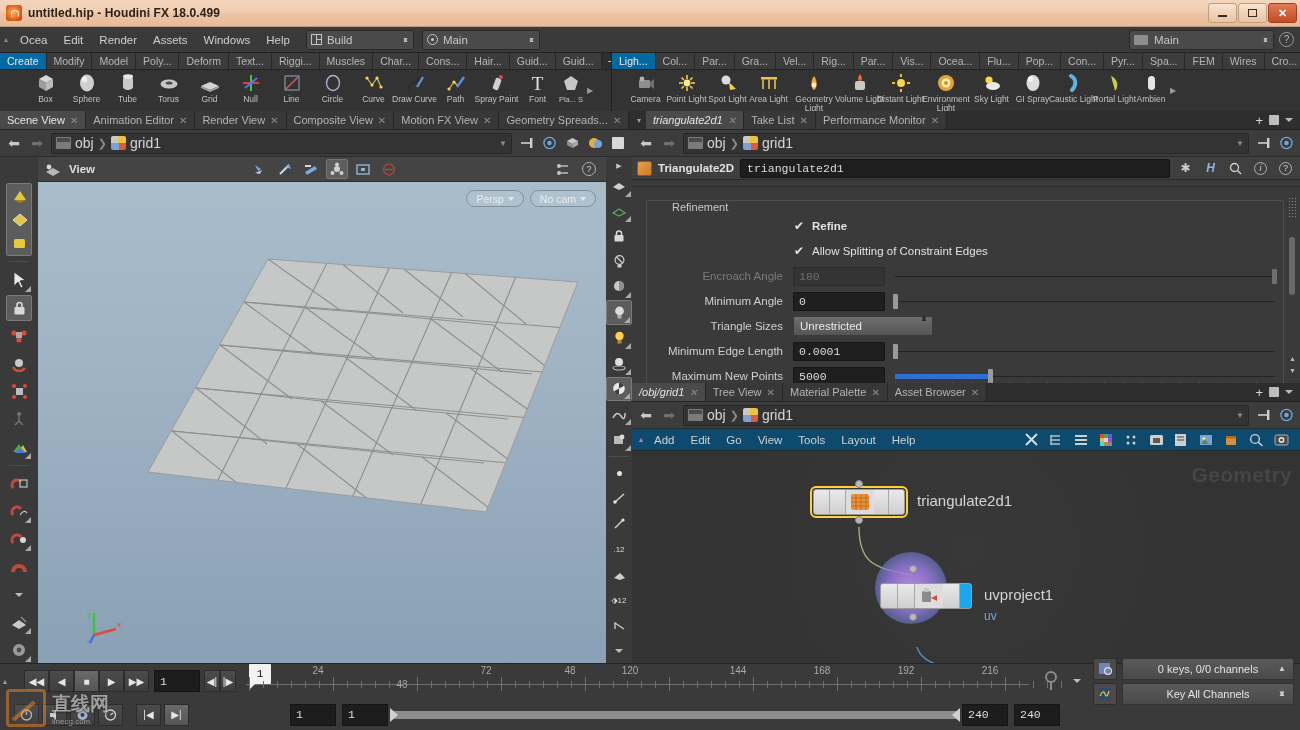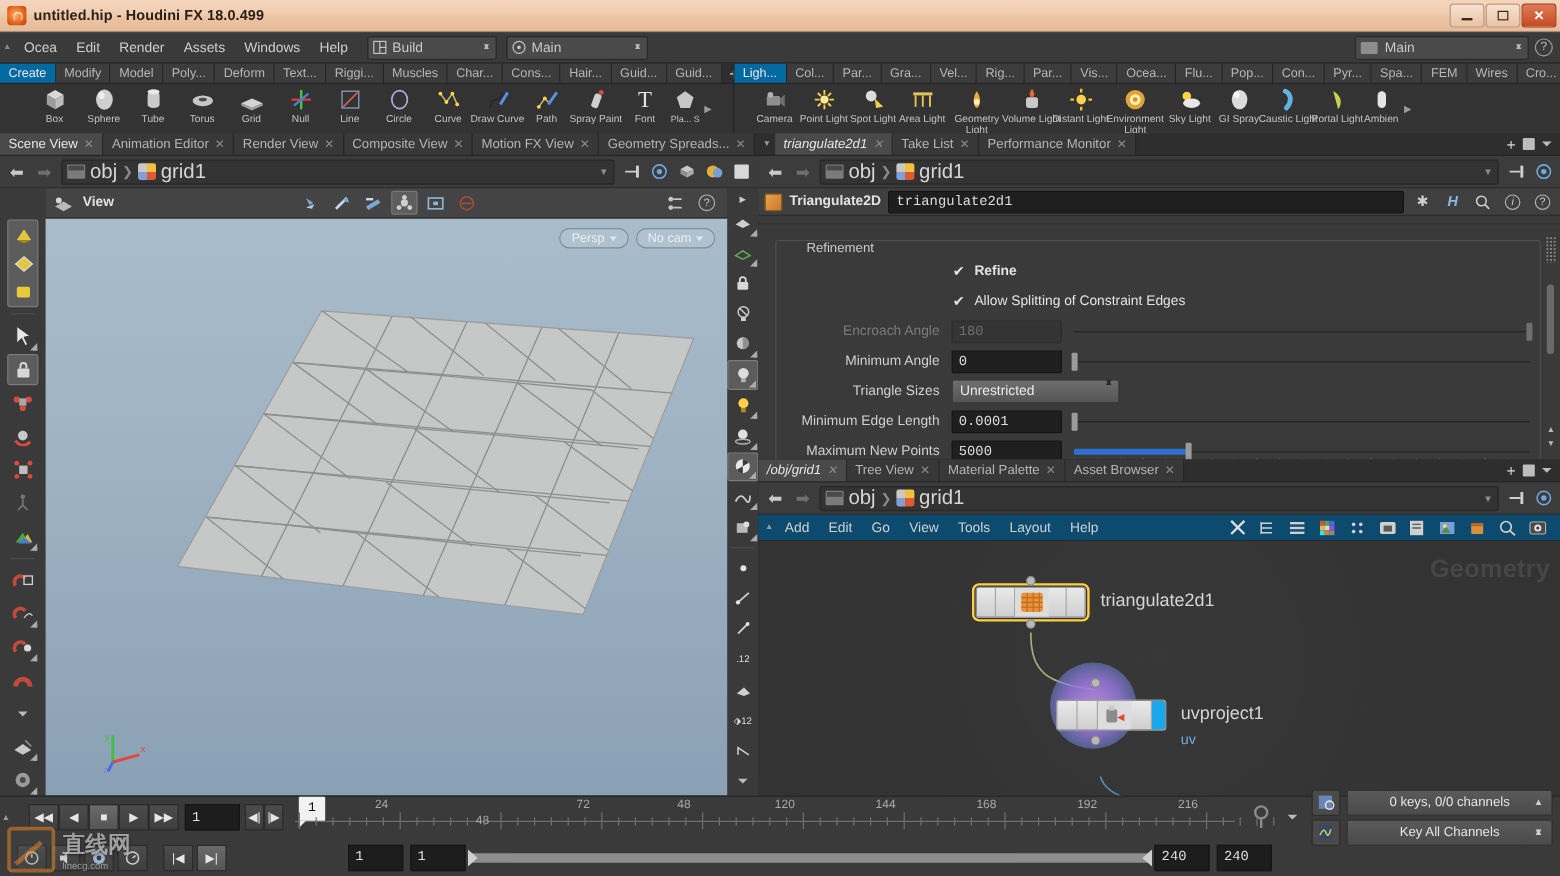--- a/index.html
+++ b/index.html
@@ -113,21 +113,21 @@
 
   
   .pathbar { height:27px; display:flex; align-items:center; background:#3c3c3c; padding:0 5px; gap:5px; border-bottom:1px solid #2b2b2b;}
   .arrow-back, .arrow-fwd { width:18px;height:18px;display:flex;align-items:center;justify-content:center;font-size:14px;}
   .arrow-back { color:#c9c9c9; }
   .arrow-fwd { color:#6f6f6f; }
   .pathfield {
     flex:1; height:21px; background:#333; border:1px solid #272727; border-radius:2px;
     display:flex; align-items:center; gap:4px; padding:0 4px; position:relative;
   }
-  .crumb { display:flex;align-items:center;gap:4px;font-size:17px;color:#d5d5d5;}
+  .crumb { display:flex;align-items:center;gap:4px;font-size:14px;color:#d5d5d5;}
   .crumb-sep { color:#888; font-size:11px; }
   .obj-ico { width:15px;height:12px;background:#7b7b7b;border-radius:1px;position:relative;}
   .obj-ico::after{content:"";position:absolute;left:1px;top:1px;width:13px;height:4px;background:#4a4a4a;}
   .grid-ico { width:15px;height:14px;border-radius:2px;
     background: conic-gradient(#f0c040 0 25%, #dd5a33 0 50%, #7da0d8 0 75%, #c9c9c9 0 100%);
   }
   .path-caret { margin-left:auto; color:#8c8c8c; font-size:8px; }
   .pb-ico { width:18px;height:18px;display:flex;align-items:center;justify-content:center;}
 
   
@@ -1480,21 +1480,21 @@
           <div class="tbtn" style="width:16px;">|▶</div>
         </div>
       </div>
       <div class="ruler">
         <div class="ruler-line"></div>
         <div class="frame-marker" style="left:3px;">1</div>
         <div class="ticklabel" style="left:72px;">24</div>
         <div class="ticklabel" style="left:156px;margin-top:14px;">48</div>
         <div class="ticklabel" style="left:240px;">72</div>
         <div class="ticklabel" style="left:324px;">48</div>
-        <div class="ticklabel" style="left:408px;">120</div>
+        <div class="ticklabel" style="left:384px;">120</div>
         <div class="ticklabel" style="left:492px;">144</div>
         <div class="ticklabel" style="left:576px;">168</div>
         <div class="ticklabel" style="left:660px;">192</div>
         <div class="ticklabel" style="left:744px;">216</div>
         <div id="ruler-ticks">
             <div class="tick" style="left: 3px; height: 14px; top: 13px;"></div>
             <div class="tick" style="left: 17px; height: 7px; top: 17px;"></div>
             <div class="tick" style="left: 31px; height: 7px; top: 17px;"></div>
             <div class="tick" style="left: 45px; height: 7px; top: 17px;"></div>
             <div class="tick" style="left: 59px; height: 7px; top: 17px;"></div>

